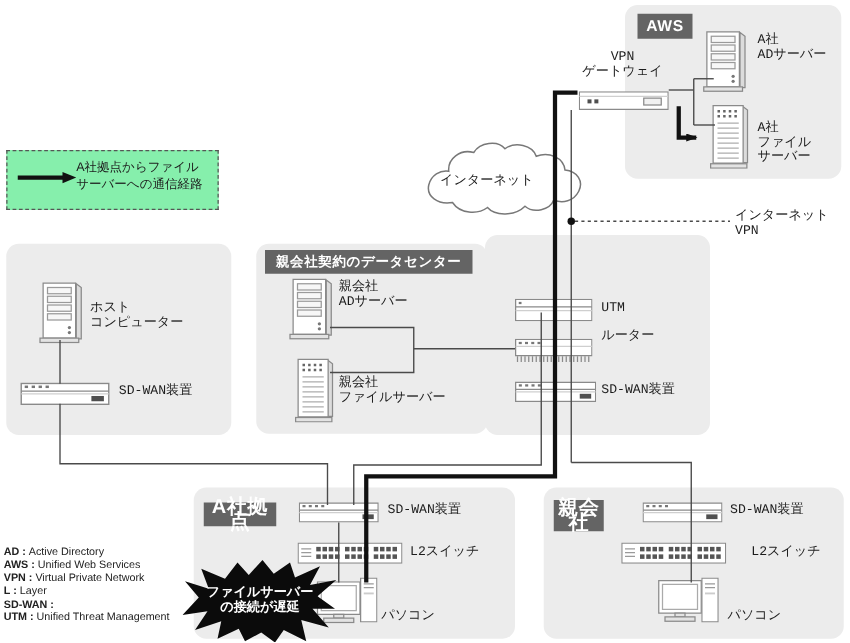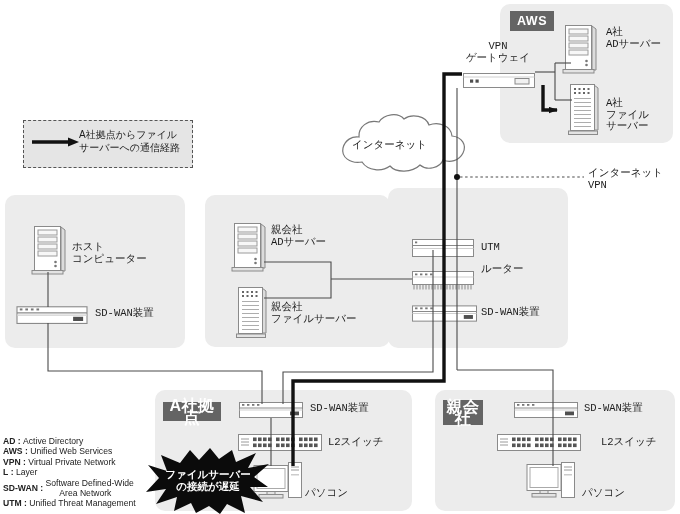--- a/index.html
+++ b/index.html
@@ -11,22 +11,22 @@
        display:flex;align-items:center;justify-content:center;z-index:20;
        font-size:16px;letter-spacing:.5px;white-space:pre-line;text-align:center;line-height:12px;}
   .lbl{position:absolute;font-size:10.5px;line-height:11.5px;color:#1c1c1c;
        white-space:pre-line;z-index:20;font-family:Liberation Mono, monospace;}
   .lbl.center{text-align:center;}
   .ic{position:absolute;z-index:10;}
   .overlay{position:absolute;left:0;top:0;z-index:30;pointer-events:none;}
   .burst{position:absolute;z-index:40;}
   .burst-text{position:absolute;z-index:41;color:#fff;font-weight:bold;font-size:10.5px;
        line-height:11.5px;text-align:center;white-space:pre-line;}
-  .legend-box{position:absolute;left:23px;top:120px;width:168px;height:46px;
-       border:1px dashed #555;z-index:20;background:#e5e5e5;}
+  .legend-box{position:absolute;left:5px;top:120px;width:168px;height:46px;
+       border:1px dashed #555;z-index:20;background:#86efac;}
   .legend-text{position:absolute;left:55px;top:7px;font-size:10px;line-height:13px;
        color:#1c1c1c;white-space:pre-line;}
   .legend-arrow{position:absolute;left:8px;top:16px;}
   .abbr{position:absolute;left:3px;top:436px;z-index:20;font-size:8.6px;line-height:10.4px;color:#222;}
   .abbr-row{display:flex;align-items:center;}
   .abbr-term{font-weight:bold;white-space:pre;}
   .abbr-sep{white-space:pre;font-weight:bold;}
   .abbr-def{white-space:pre;}
 </style>
 </head>
@@ -153,20 +153,21 @@
   </svg>
 
   <div class="panel" style="left:500px;top:4px;width:173px;height:139px;"></div>
   <div class="panel" style="left:5px;top:195px;width:180px;height:153px;"></div>
   <div class="panel" style="left:205px;top:195px;width:185px;height:152px;"></div>
   <div class="panel" style="left:388px;top:188px;width:180px;height:160px;"></div>
   <div class="panel" style="left:155px;top:390px;width:257px;height:121px;"></div>
   <div class="panel" style="left:435px;top:390px;width:240px;height:121px;"></div>
 
   <div class="tag" style="left:510px;top:11px;width:44px;height:20px;font-size:12.5px;">AWS</div>
+  <div class="tag" style="left:212px;top:200px;width:166px;height:19px;font-size:10.8px;">親会社契約のデータセンター</div>
   <div class="tag" style="left:163px;top:402px;width:58px;height:19px;">A社拠点</div>
   <div class="tag" style="left:443px;top:400px;width:40px;height:25px;">親会社</div>
 
   <div class="legend-box">
     <svg class="legend-arrow" width="48" height="10">
       <line x1="0" y1="5" x2="37" y2="5" stroke="#111" stroke-width="3.4"></line>
       <polygon points="36,0.5 47,5 36,9.5" fill="#111"></polygon>
     </svg>
     <div class="legend-text">A社拠点からファイル
 サーバーへの通信経路</div>
@@ -313,22 +314,20 @@
         <span class="abbr-def">Virtual Private Network</span>
     </div>
     <div class="abbr-row">
       <span class="abbr-term">L</span>
         <span class="abbr-sep"> : </span>
         <span class="abbr-def">Layer</span>
     </div>
     <div class="abbr-row">
       <span class="abbr-term">SD-WAN</span>
         <span class="abbr-sep"> : </span>
-        <span class="abbr-def">Software Defined-Wide
-      Area Network</span>
     </div>
     <div class="abbr-row">
       <span class="abbr-term">UTM</span>
         <span class="abbr-sep"> : </span>
         <span class="abbr-def">Unified Threat Management</span>
     </div>
   </div>
 
 </div>
 

